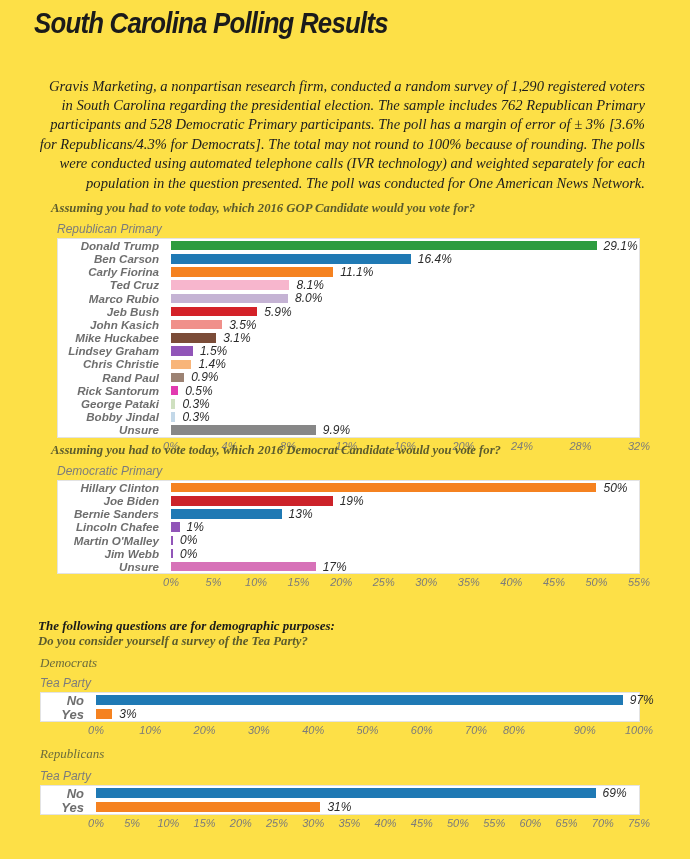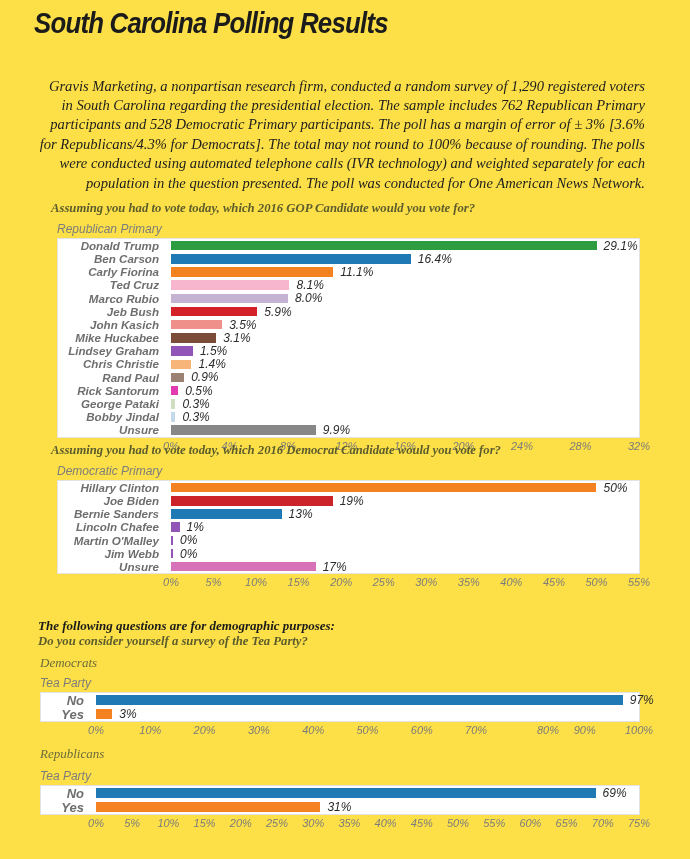--- a/index.html
+++ b/index.html
@@ -381,21 +381,21 @@
       </div>
     <div class="axis">
         <span class="axis-tick" style="left: 56px;">0%</span>
         <span class="axis-tick" style="left: 110.3px;">10%</span>
         <span class="axis-tick" style="left: 164.6px;">20%</span>
         <span class="axis-tick" style="left: 218.9px;">30%</span>
         <span class="axis-tick" style="left: 273.2px;">40%</span>
         <span class="axis-tick" style="left: 327.5px;">50%</span>
         <span class="axis-tick" style="left: 381.8px;">60%</span>
         <span class="axis-tick" style="left: 436.1px;">70%</span>
-        <span class="axis-tick" style="left: 508px;">80%</span>
+        <span class="axis-tick" style="left: 474px;">80%</span>
         <span class="axis-tick" style="left: 544.7px;">90%</span>
         <span class="axis-tick" style="left: 599px;">100%</span>
       </div>
   </div>
 
   <div class="group-label" style="left:40px; top:746px;">Republicans</div>
 
   <div class="chart chart-demo" id="chart-tea-party-republicans" style="left:40px; top:769px; width:600px;">
     <div class="chart-subtitle">Tea Party</div>
     <div class="plot">

